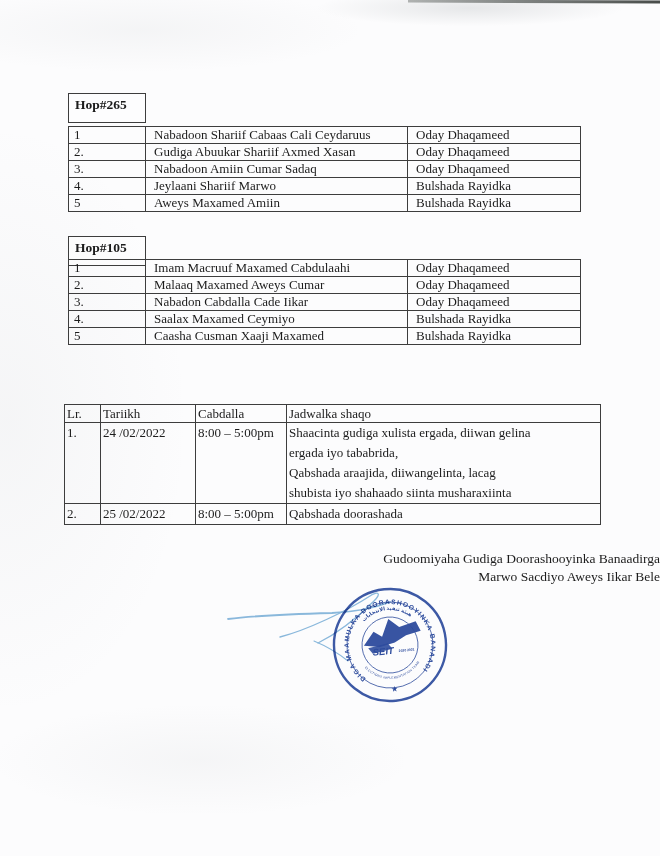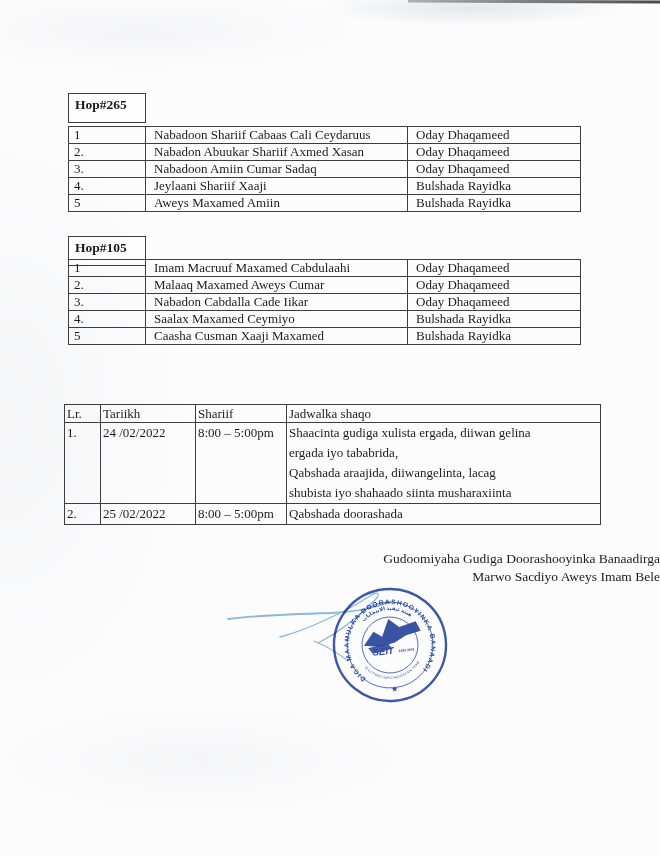--- a/index.html
+++ b/index.html
@@ -75,31 +75,31 @@
         <col style="width:173px">
       </colgroup>
     <tbody>
         <tr>
       <td class="c-num">1</td>
       <td>Nabadoon Shariif Cabaas Cali Ceydaruus</td>
       <td>Oday Dhaqameed</td>
     </tr>
     <tr>
       <td class="c-num">2.</td>
-      <td>Nabadon Abuukar Shariif Axmed Xasan</td>
+      <td>Gudiga Abuukar Shariif Axmed Xasan</td>
       <td>Oday Dhaqameed</td>
     </tr>
     <tr>
       <td class="c-num">3.</td>
       <td>Nabadoon Amiin Cumar Sadaq</td>
       <td>Oday Dhaqameed</td>
     </tr>
     <tr>
       <td class="c-num">4.</td>
-      <td>Jeylaani Shariif Xaaji</td>
+      <td>Jeylaani Shariif Marwo</td>
       <td>Bulshada Rayidka</td>
     </tr>
     <tr>
       <td class="c-num">5</td>
       <td>Aweys Maxamed Amiin</td>
       <td>Bulshada Rayidka</td>
     </tr>
   </tbody>
     </table>
 
@@ -143,21 +143,21 @@
     <colgroup>
         <col style="width:36px">
         <col style="width:95px">
         <col style="width:91px">
         <col>
       </colgroup>
     <tbody>
         <tr class="hdr">
       <td>Lr.</td>
       <td>Tariikh</td>
-      <td>Shariif</td>
+      <td>Cabdalla</td>
       <td>Jadwalka shaqo</td>
     </tr>
     <tr style="height:61px">
       <td style="vertical-align:top;padding-top:2px">1.</td>
       <td style="vertical-align:top;padding-top:2px">24 /02/2022</td>
       <td style="vertical-align:top;padding-top:2px">8:00 – 5:00pm</td>
       <td class="jadwalka">Shaacinta gudiga xulista ergada, diiwan gelina
 ergada iyo tababrida,
 Qabshada araajida, diiwangelinta, lacag
 shubista iyo shahaado siinta musharaxiinta</td>
@@ -166,21 +166,21 @@
       <td>2.</td>
       <td>25 /02/2022</td>
       <td>8:00 – 5:00pm</td>
       <td class="jadwalka">Qabshada doorashada</td>
     </tr>
   </tbody>
     </table>
 
   <div class="footer">
     <div>Gudoomiyaha Gudiga Doorashooyinka Banaadirga</div>
-    <div>Marwo Sacdiyo Aweys Imam Bele</div>
+    <div>Marwo Sacdiyo Aweys Iikar Bele</div>
   </div>
 
   <svg class="sig-svg" width="200" height="95" viewBox="0 0 200 95">
     <g fill="none" stroke="#7fb3da" stroke-linecap="round" opacity="0.9">
       <path d="M6,36 C30,33 70,31 110,30 C130,29 150,26 168,19" stroke-width="1.8"></path>
       <path d="M58,54 C85,47 125,28 148,13 C156,8 160,10 152,18 C132,38 112,52 96,60" stroke-width="1.3"></path>
       <path d="M92,58 C104,63 116,70 126,78" stroke-width="1.1"></path>
     </g>
   </svg>
 

